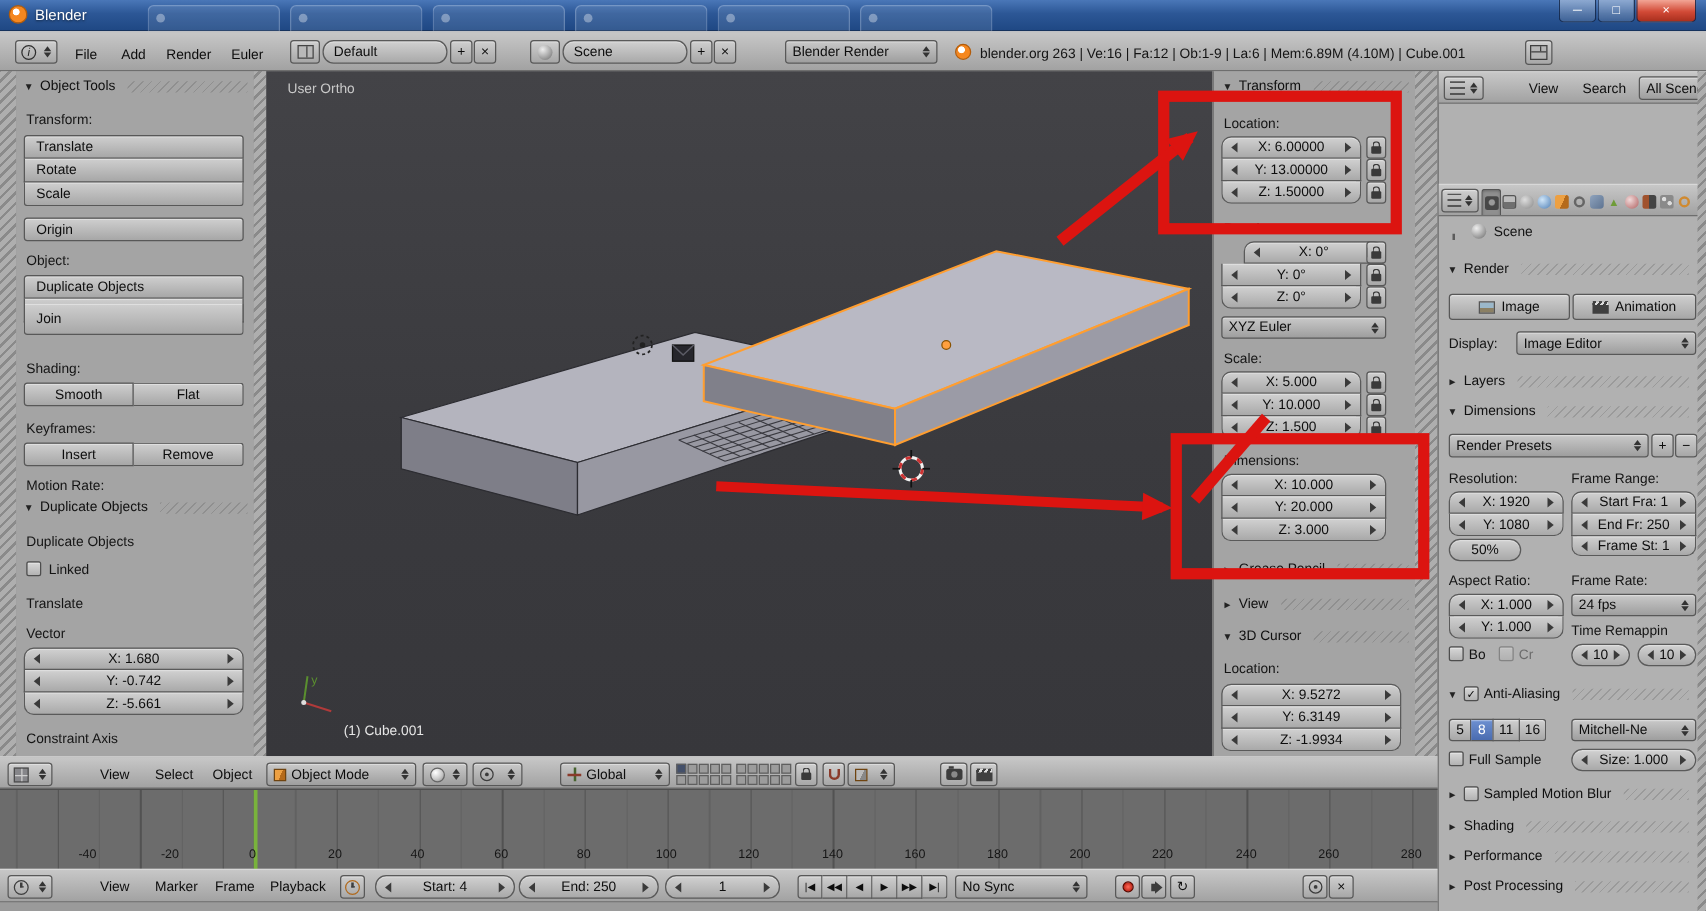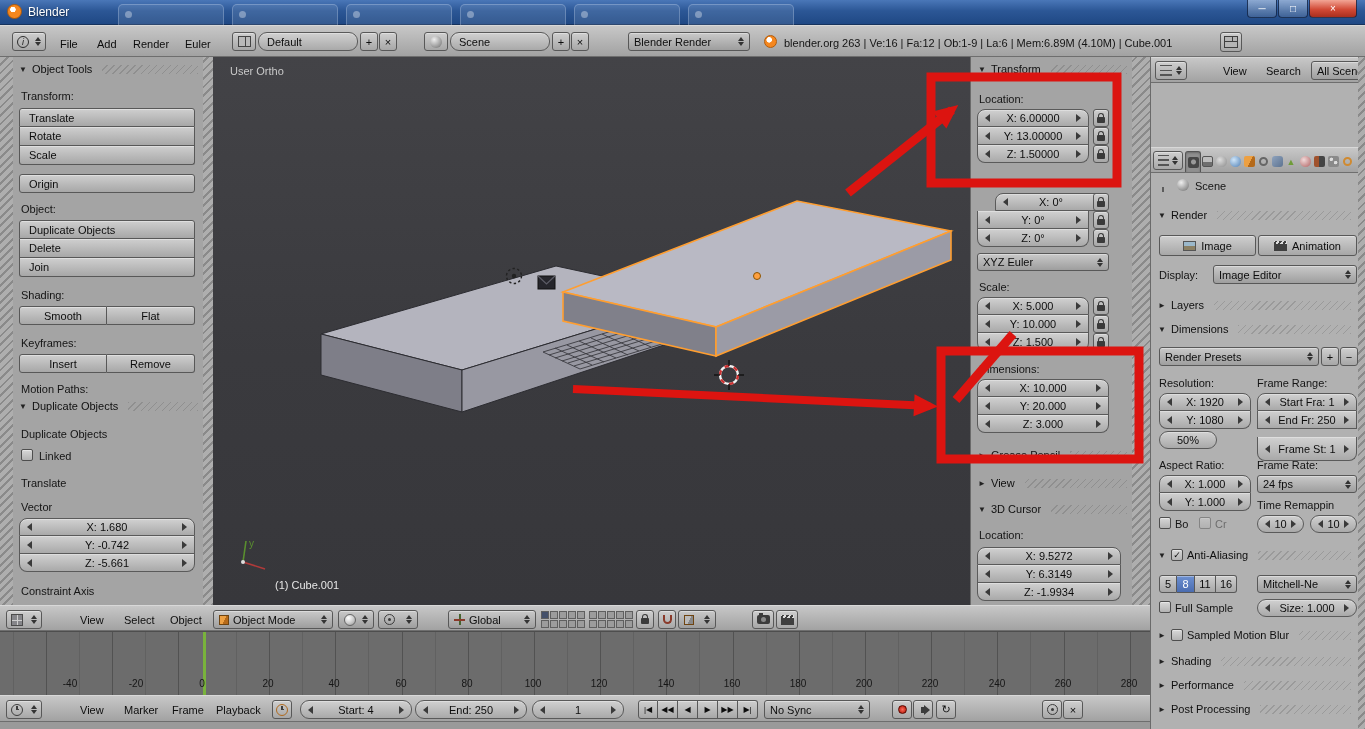--- a/index.html
+++ b/index.html
@@ -210,38 +210,38 @@
     <div class="abs btn btn-left" style="left:6px;top:117px;width:176px;height:19px">
         <span>Origin</span>
       </div>
     <span class="abs label" style="left:8px;top:146px">Object:</span>
     <div class="abs btn btn-left stack-top" style="left:6px;top:163px;width:176px;height:19px">
         <span>Duplicate Objects</span>
       </div>
     <div class="abs btn btn-left stack-mid" style="left:6px;top:182px;width:176px;height:19px">
         <span>Delete</span>
       </div>
-    <div class="abs btn btn-left stack-bot" style="left:6px;top:201px;width:176px;height:19px">
+    <div class="abs btn btn-left stack-bot" style="left:6px;top:186px;width:176px;height:25px">
         <span>Join</span>
       </div>
     <span class="abs label" style="left:8px;top:232px">Shading:</span>
     <div class="abs btn join-l" style="left:6px;top:249px;width:88px;height:19px">
         <span>Smooth</span>
       </div>
     <div class="abs btn join-r" style="left:94px;top:249px;width:88px;height:19px">
         <span>Flat</span>
       </div>
     <span class="abs label" style="left:8px;top:280px">Keyframes:</span>
     <div class="abs btn join-l" style="left:6px;top:297px;width:88px;height:19px">
         <span>Insert</span>
       </div>
     <div class="abs btn join-r" style="left:94px;top:297px;width:88px;height:19px">
         <span>Remove</span>
       </div>
-    <span class="abs label" style="left:8px;top:326px">Motion Paths:</span>
+    <span class="abs label" style="left:8px;top:326px">Motion Rate:</span>
     <div class="abs phead" style="left:5px;top:343px;width:180px">
       <span class="tri">▼</span>
       <span>Duplicate Objects</span>
       <span class="pstripes"></span>
     </div>
     <span class="abs label" style="left:8px;top:371px">Duplicate Objects</span>
     <span class="abs cb" style="left:8px;top:392px"></span>
     <span class="abs label" style="left:26px;top:393px">Linked</span>
     <span class="abs label" style="left:8px;top:420px">Translate</span>
     <span class="abs label" style="left:8px;top:444px">Vector</span>
@@ -584,21 +584,21 @@
       <div class="abs numfield pill-top" style="left:106px;top:220px;width:100px;height:18px">
           <span class="tri-l"></span>
           <span class="val">Start Fra: 1</span>
           <span class="tri-r"></span>
         </div>
       <div class="abs numfield pill-mid" style="left:106px;top:238px;width:100px;height:18px">
           <span class="tri-l"></span>
           <span class="val">End Fr: 250</span>
           <span class="tri-r"></span>
         </div>
-      <div class="abs numfield pill-bot" style="left:106px;top:264px;width:100px;height:24px">
+      <div class="abs numfield pill-bot" style="left:106px;top:256px;width:100px;height:16px">
           <span class="tri-l"></span>
           <span class="val">Frame St: 1</span>
           <span class="tri-r"></span>
         </div>
       <span class="abs label" style="left:8px;top:286px">Aspect Ratio:</span>
       <span class="abs label" style="left:106px;top:286px">Frame Rate:</span>
       <div class="abs numfield pill-top" style="left:8px;top:302px;width:92px;height:18px">
           <span class="tri-l"></span>
           <span class="val">X: 1.000</span>
           <span class="tri-r"></span>

